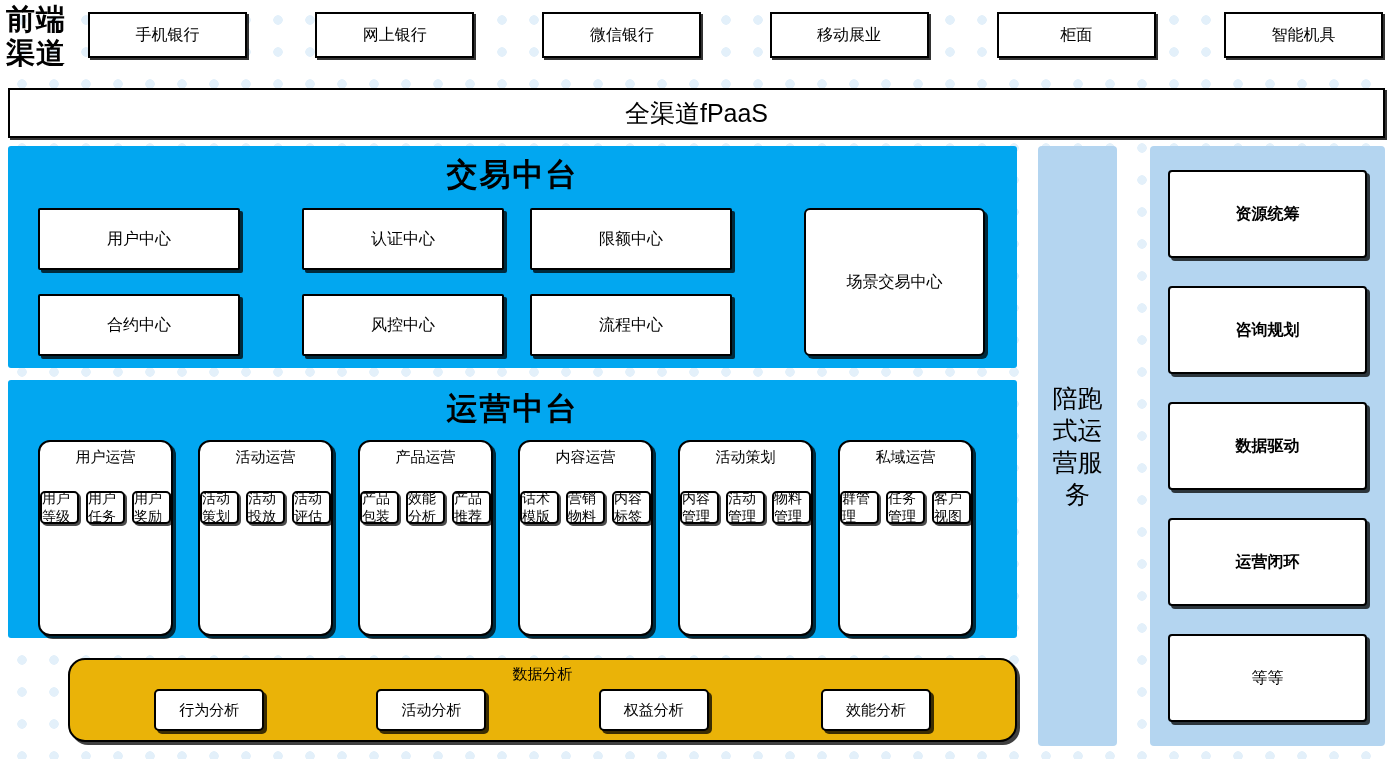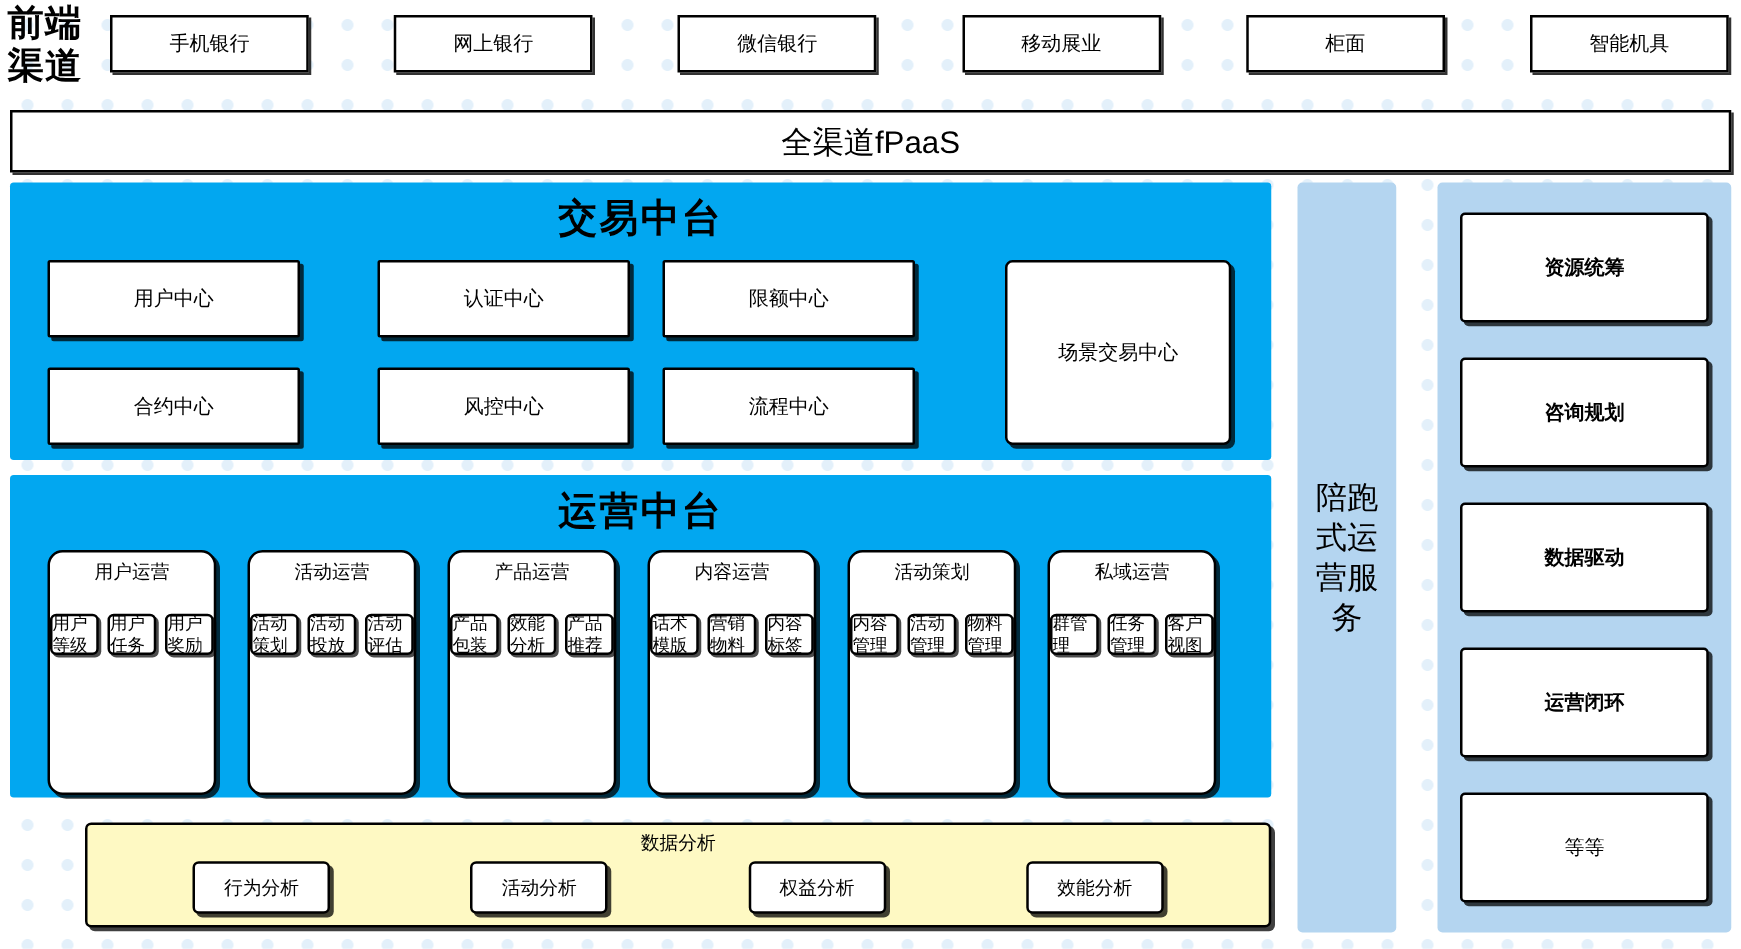--- a/index.html
+++ b/index.html
@@ -174,23 +174,23 @@
     display: flex;
     align-items: center;
     justify-content: center;
   }
 
   
   .data-strip {
     position: absolute;
     left: 30px; top: 218px;
     width: 949px; height: 84px;
-    background: #fef9c3;
+    background: #eab308;
     border: 2px solid #000;
-    border-radius: 5px;
+    border-radius: 17px;
     box-shadow: 3px 3px 0 rgba(0,0,0,0.75);
   }
   .data-strip-title {
     text-align: center;
     font-size: 15px;
     padding-top: 5px;
     color: #000;
   }
   .data-strip-items {
     display: flex;

